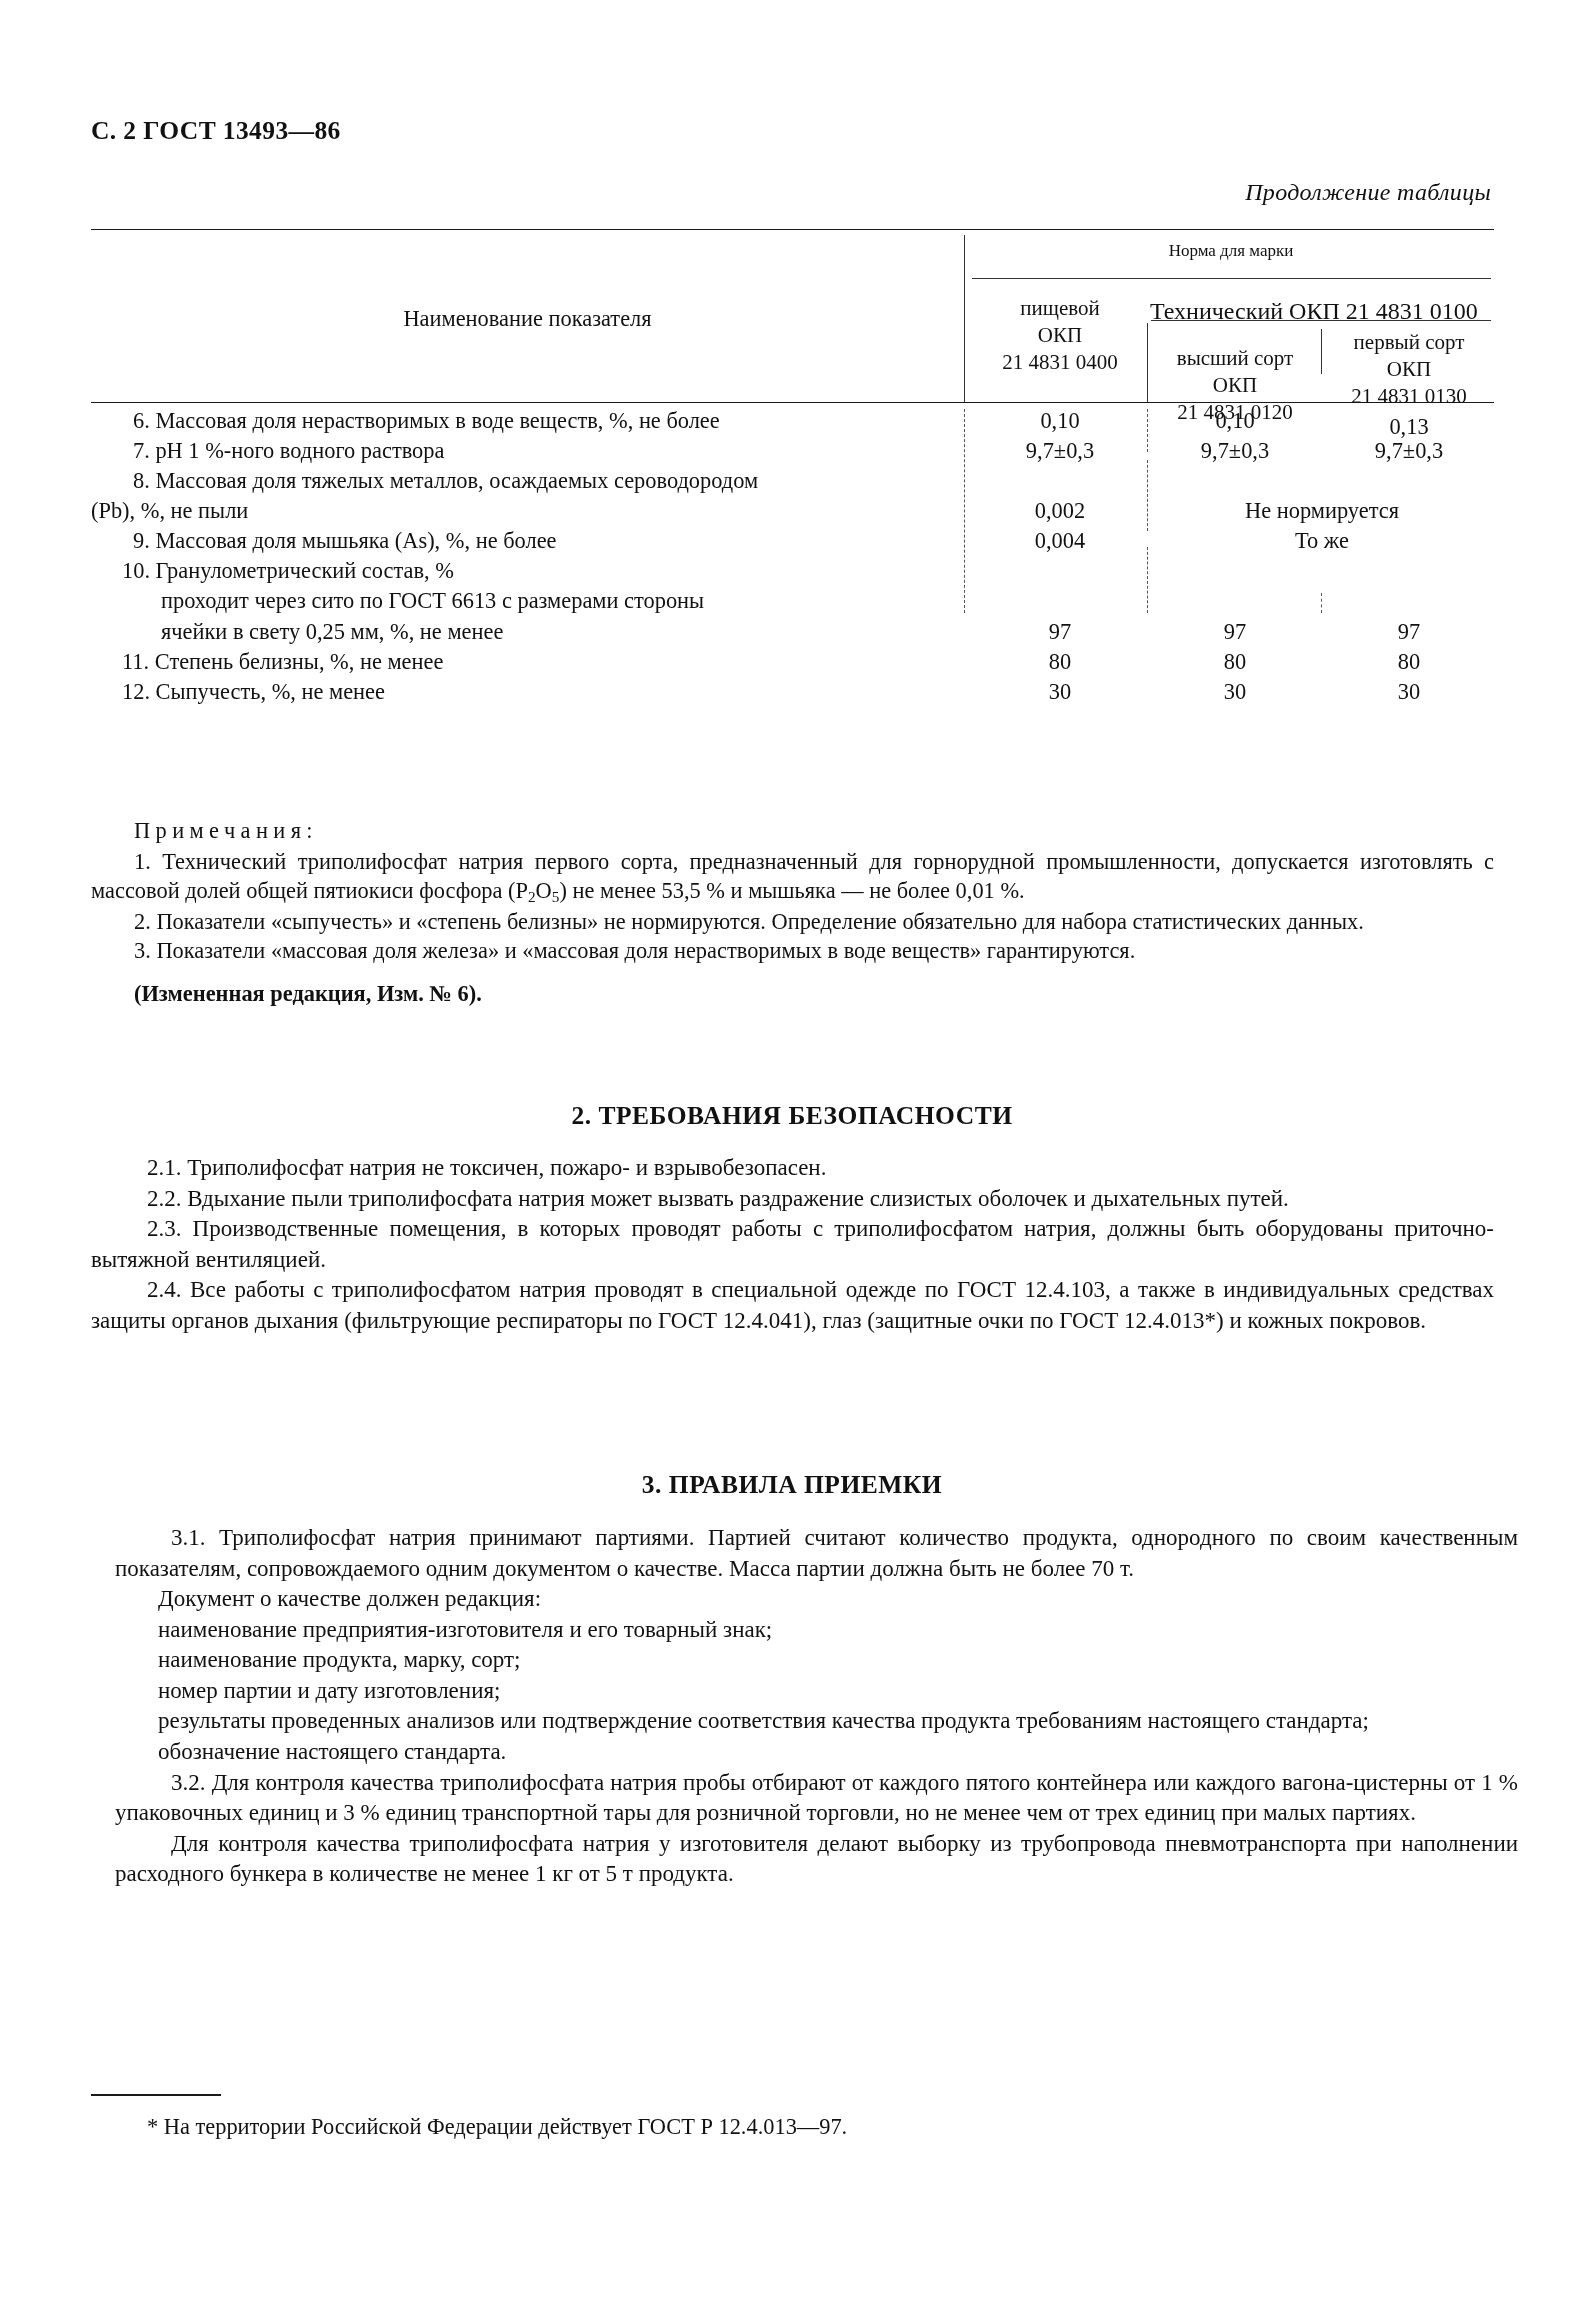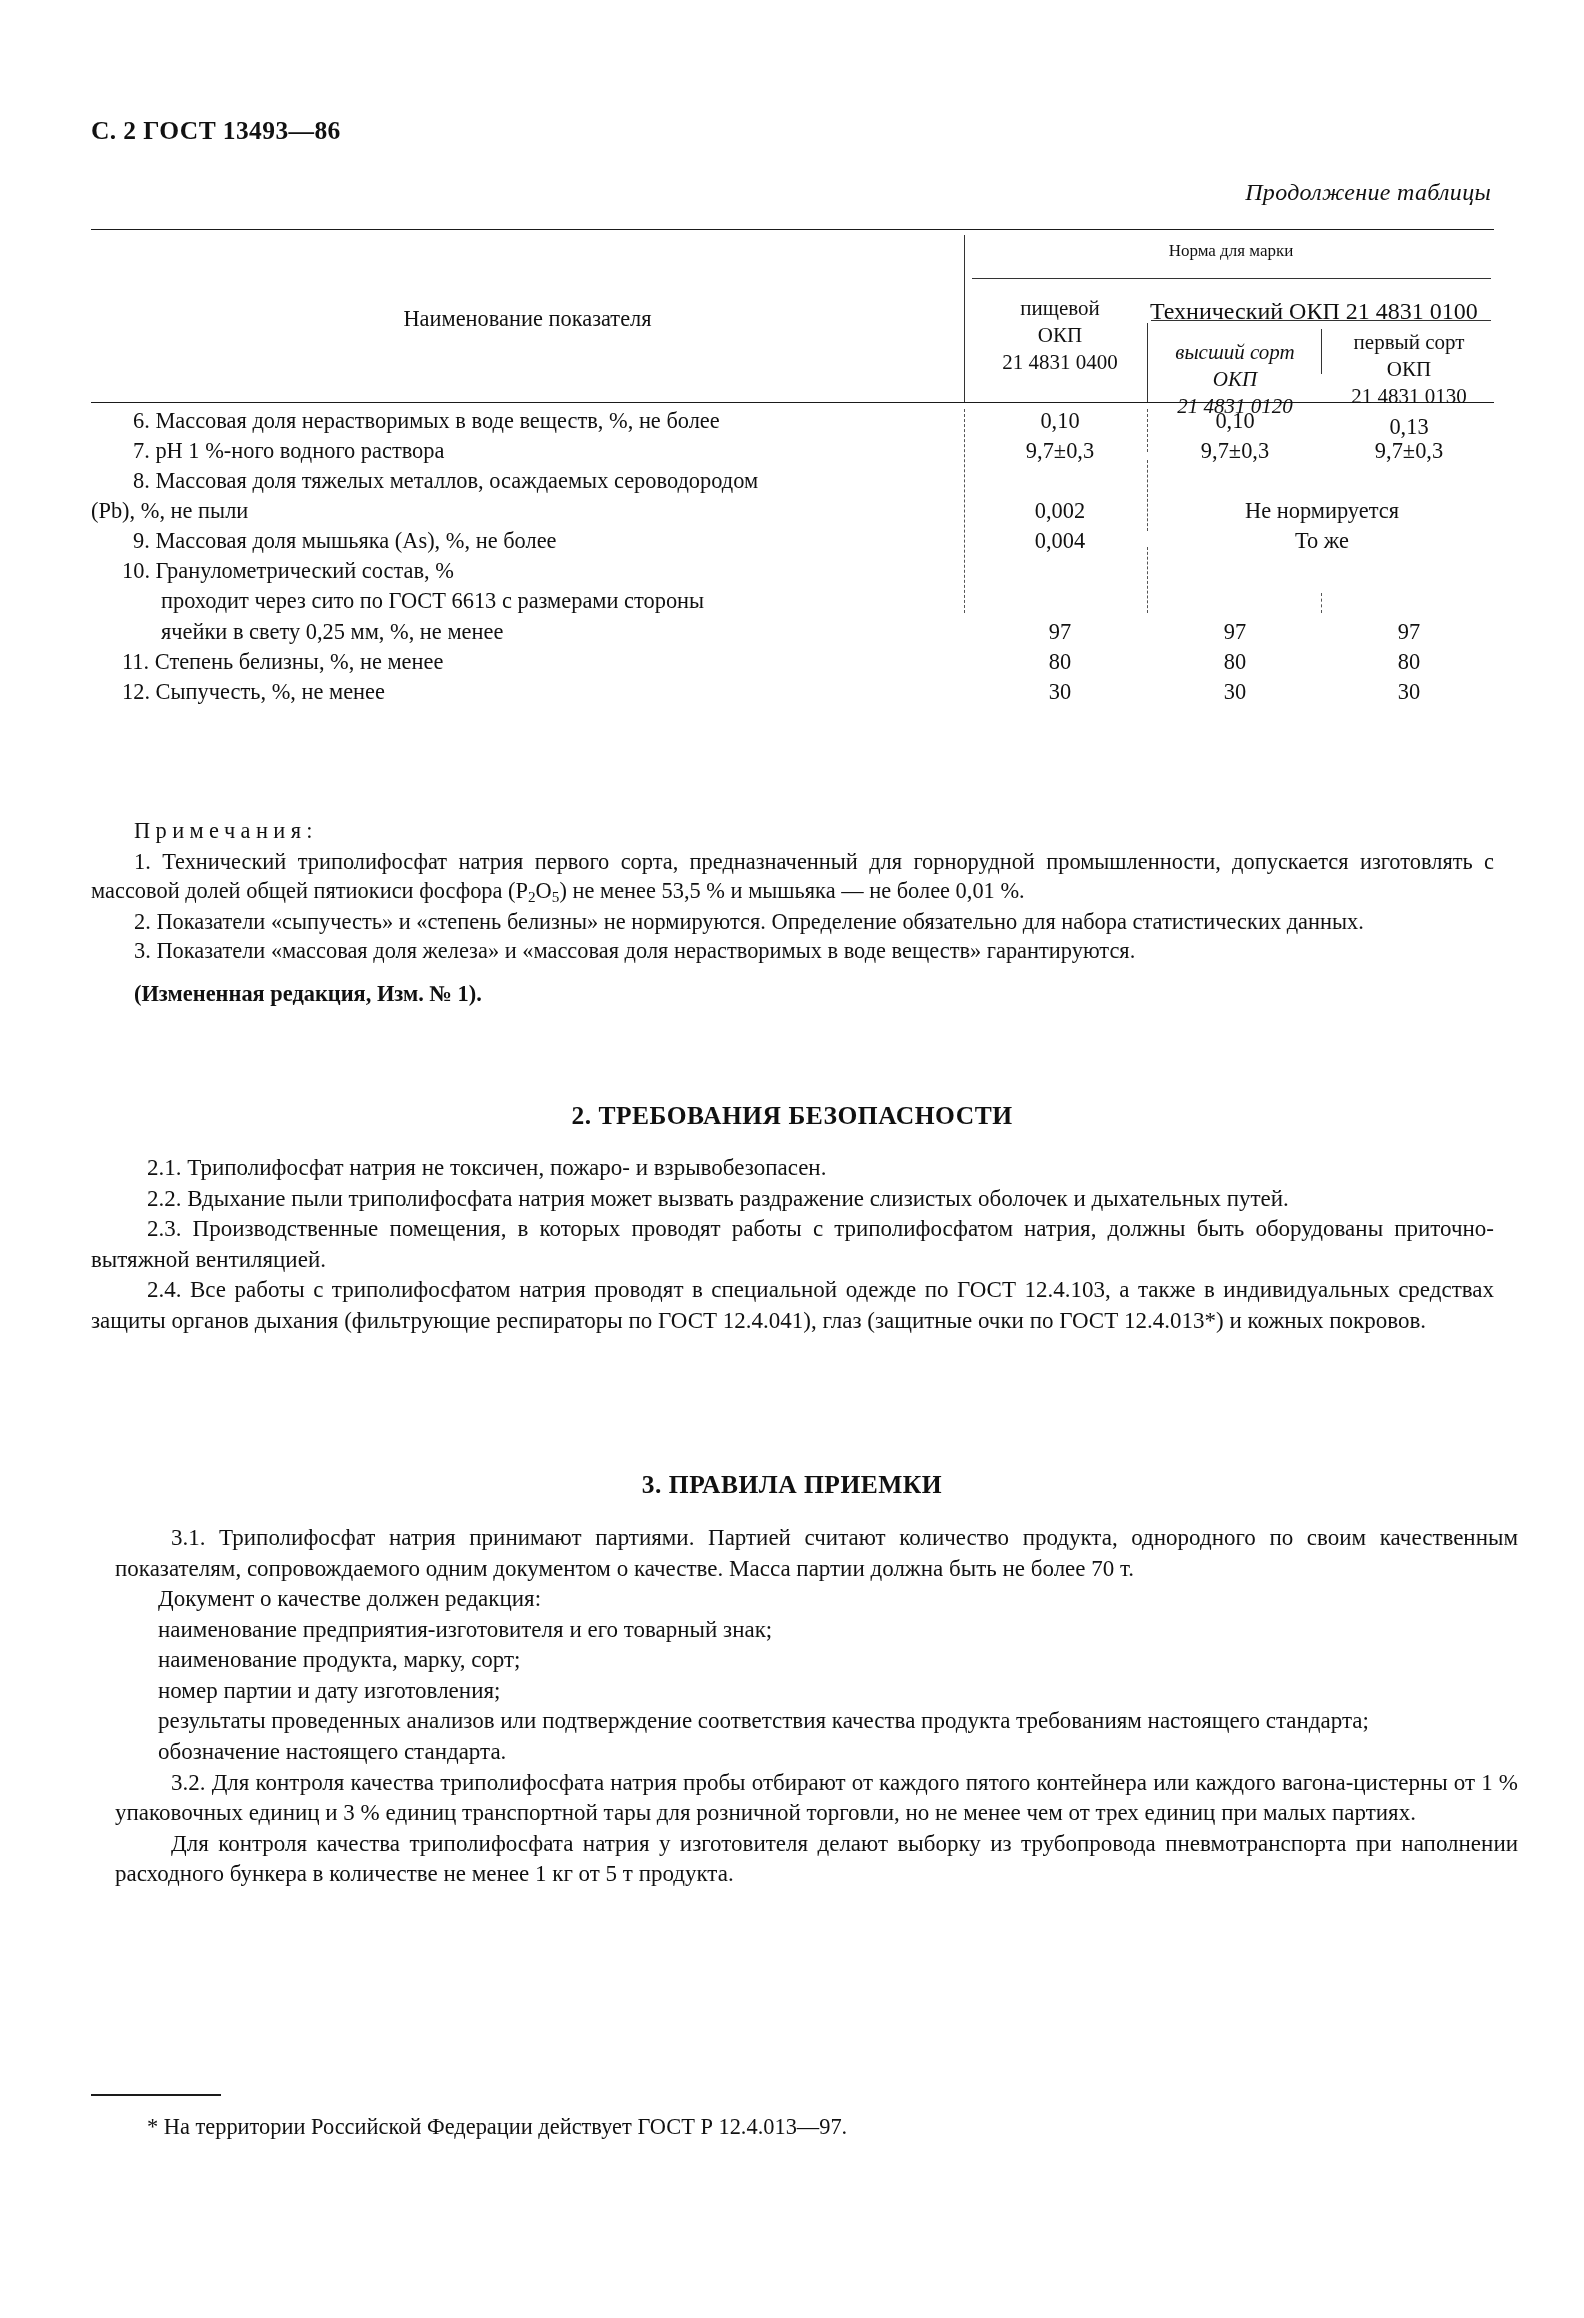--- a/index.html
+++ b/index.html
@@ -114,26 +114,25 @@
     left: 883px;
     top: 65px;
     width: 172px;
     text-align: center;
     font-size: 21px;
     line-height: 1.28;
   }
   .hdr-high {
     position: absolute;
     left: 1060px;
-    top: 109px;
+    top: 115px;
     width: 168px;
     text-align: center;
     font-size: 21px;
     line-height: 1.28;
-    font-style: italic;
   }
   .hdr-first {
     position: absolute;
     left: 1234px;
     top: 99px;
     width: 168px;
     text-align: center;
     font-size: 21px;
     line-height: 1.28;
   }
@@ -339,21 +338,21 @@
 
   <div class="notes">
     <div class="notes-title">Примечания:</div>
 
     <p class="note-p"><span>1. Технический триполифосфат натрия первого сорта, предназначенный для горнорудной промышленности, допускается изготовлять с массовой долей общей пятиокиси фосфора (P</span><sub>2</sub><span>O</span><sub>5</sub><span>) не менее 53,5 % и мышьяка — не более 0,01 %.</span></p>
 
     <p class="note-p">2. Показатели «сыпучесть» и «степень белизны» не нормируются. Определение обязательно для набора статистических данных.</p>
 
     <p class="note-p last">3. Показатели «массовая доля железа» и «массовая доля нерастворимых в воде веществ» гарантируются.</p>
 
-    <div class="amend">(Измененная редакция, Изм. № 1).</div>
+    <div class="amend">(Измененная редакция, Изм. № 6).</div>
   </div>
 
   <div class="sec-h" id="sec2-h">2. ТРЕБОВАНИЯ БЕЗОПАСНОСТИ</div>
 
   <div class="bodyblock" id="sec2-body">
     <p class="p lastline">2.1. Триполифосфат натрия не токсичен, пожаро- и взрывобезопасен.</p>
     <p class="p">2.2. Вдыхание пыли триполифосфата натрия может вызвать раздражение слизистых оболочек и дыхательных путей.</p>
     <p class="p">2.3. Производственные помещения, в которых проводят работы с триполифосфатом натрия, должны быть оборудованы приточно-вытяжной вентиляцией.</p>
     <p class="p">2.4. Все работы с триполифосфатом натрия проводят в специальной одежде по ГОСТ 12.4.103, а также в индивидуальных средствах защиты органов дыхания (фильтрующие респираторы по ГОСТ 12.4.041), глаз (защитные очки по ГОСТ 12.4.013*) и кожных покровов.</p>
   </div>

